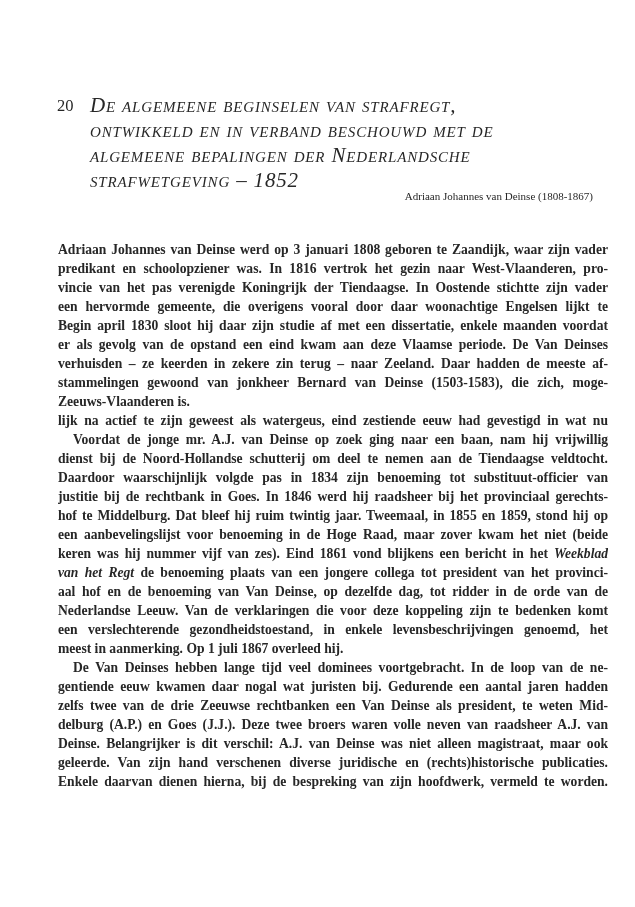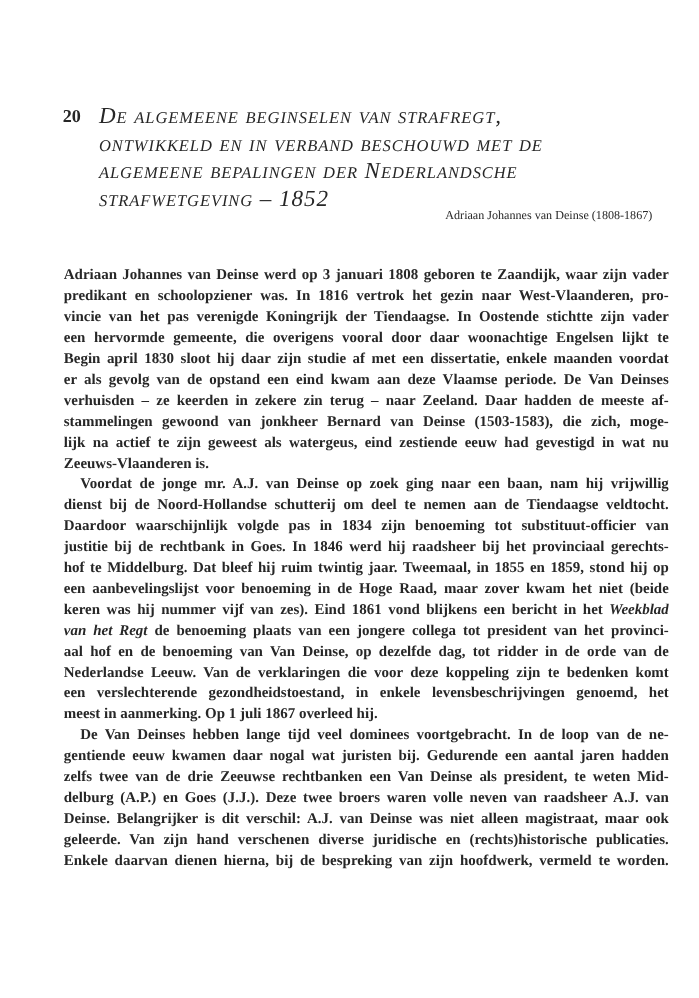--- a/index.html
+++ b/index.html
@@ -19,21 +19,20 @@
   .heading-row {
     display: flex;
     align-items: flex-start;
     margin: 93px 27px 0 57px;
   }
   .chapter-number {
     width: 33px;
     flex: 0 0 33px;
     font-size: 16.5px;
     line-height: 25px;
-    font-weight: bold;
   }
   .chapter-title {
     font-weight: normal;
     font-variant: small-caps;
     font-size: 21px;
     line-height: 25px;
     letter-spacing: 0.04em;
   }
   .title-line { display: block; font-style: italic; }
   .attribution {
@@ -79,22 +78,22 @@
   <main class="body-text">
       <div class="paragraph">
         <div class="text-line"><span>Adriaan Johannes van Deinse werd op 3 januari 1808 geboren te Zaandijk, waar zijn vader</span></div>
         <div class="text-line"><span>predikant en schoolopziener was. In 1816 vertrok het gezin naar West-Vlaanderen, pro-</span></div>
         <div class="text-line"><span>vincie van het pas verenigde Koningrijk der Tiendaagse. In Oostende stichtte zijn vader</span></div>
         <div class="text-line"><span>een hervormde gemeente, die overigens vooral door daar woonachtige Engelsen lijkt te</span></div>
         <div class="text-line"><span>Begin april 1830 sloot hij daar zijn studie af met een dissertatie, enkele maanden voordat</span></div>
         <div class="text-line"><span>er als gevolg van de opstand een eind kwam aan deze Vlaamse periode. De Van Deinses</span></div>
         <div class="text-line"><span>verhuisden – ze keerden in zekere zin terug – naar Zeeland. Daar hadden de meeste af-</span></div>
         <div class="text-line"><span>stammelingen gewoond van jonkheer Bernard van Deinse (1503-1583), die zich, moge-</span></div>
+        <div class="text-line last-line"><span>Zeeuws-Vlaanderen is.</span></div>
         <div class="text-line"><span>lijk na actief te zijn geweest als watergeus, eind zestiende eeuw had gevestigd in wat nu</span></div>
-        <div class="text-line last-line"><span>Zeeuws-Vlaanderen is.</span></div>
       </div>
       <div class="paragraph">
         <div class="text-line indented"><span>Voordat de jonge mr. A.J. van Deinse op zoek ging naar een baan, nam hij vrijwillig</span></div>
         <div class="text-line"><span>dienst bij de Noord-Hollandse schutterij om deel te nemen aan de Tiendaagse veldtocht.</span></div>
         <div class="text-line"><span>Daardoor waarschijnlijk volgde pas in 1834 zijn benoeming tot substituut-officier van</span></div>
         <div class="text-line"><span>justitie bij de rechtbank in Goes. In 1846 werd hij raadsheer bij het provinciaal gerechts-</span></div>
         <div class="text-line"><span>hof te Middelburg. Dat bleef hij ruim twintig jaar. Tweemaal, in 1855 en 1859, stond hij op</span></div>
         <div class="text-line"><span>een aanbevelingslijst voor benoeming in de Hoge Raad, maar zover kwam het niet (beide</span></div>
         <div class="text-line"><span>keren was hij nummer vijf van zes). Eind 1861 vond blijkens een bericht in het </span><i>Weekblad</i></div>
         <div class="text-line"><i>van het Regt</i><span> de benoeming plaats van een jongere collega tot president van het provinci-</span></div>

